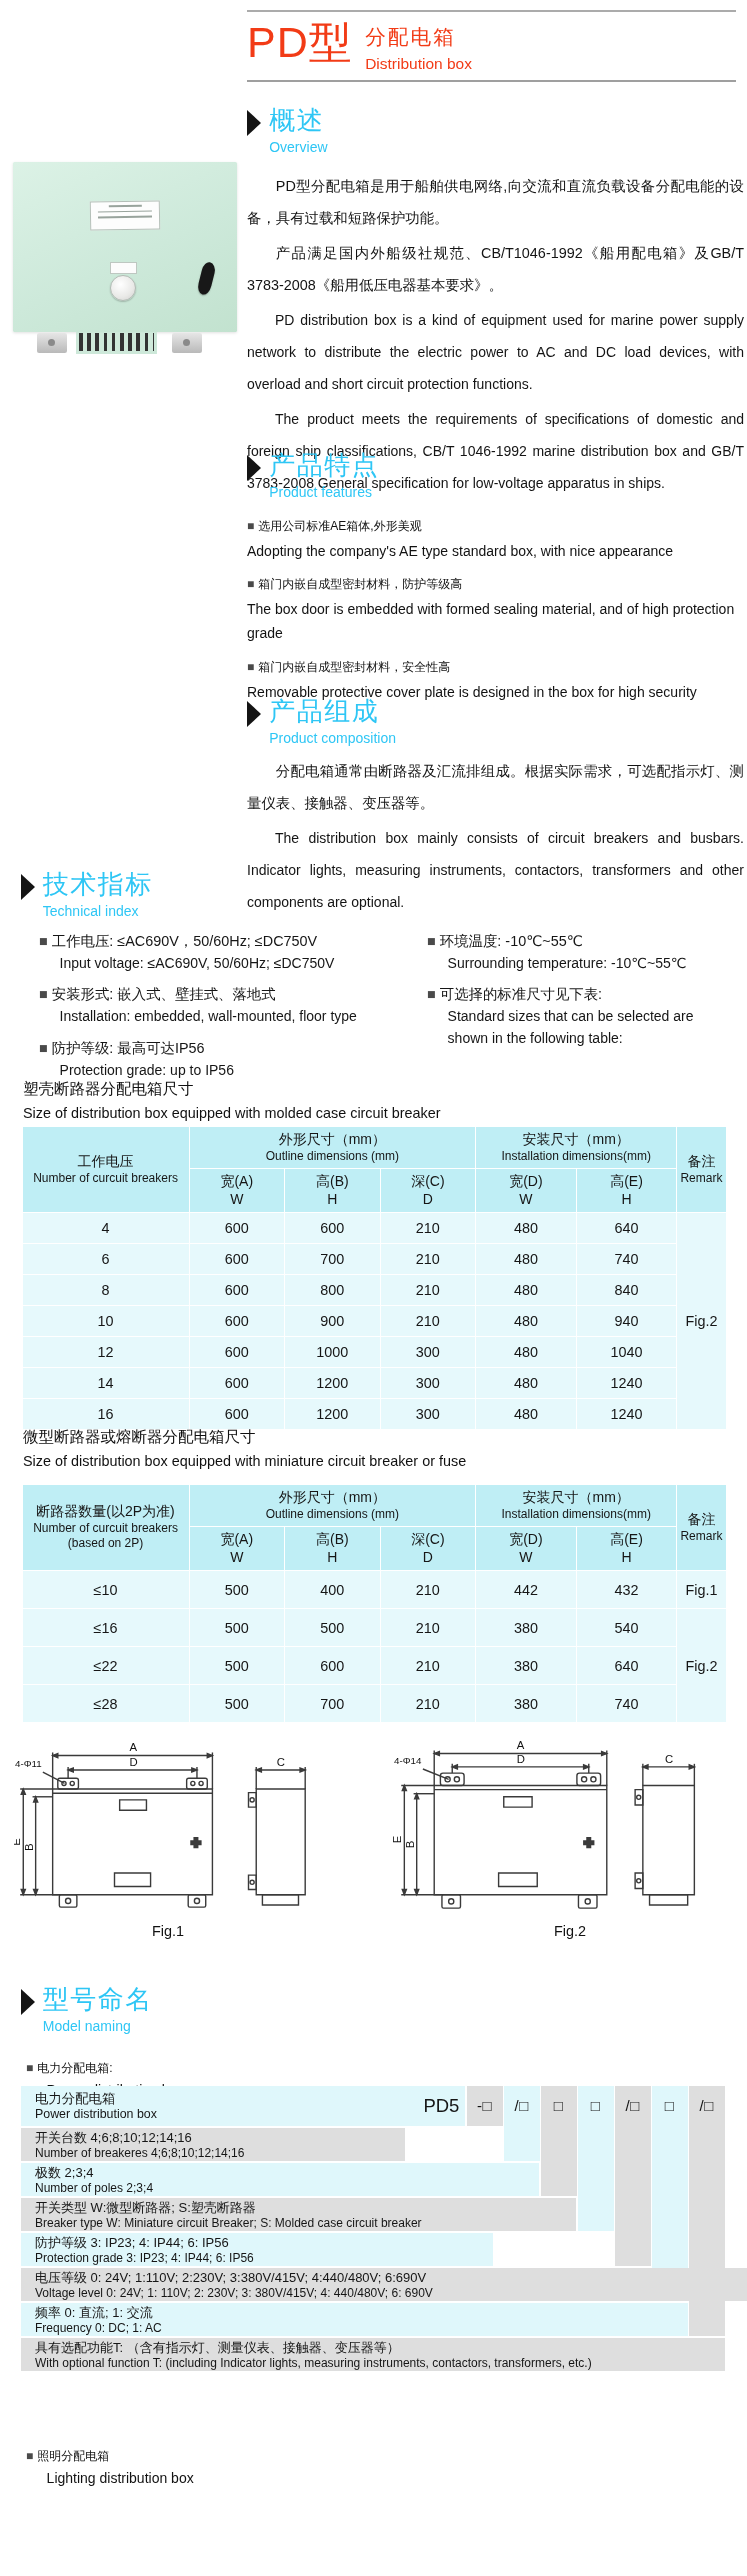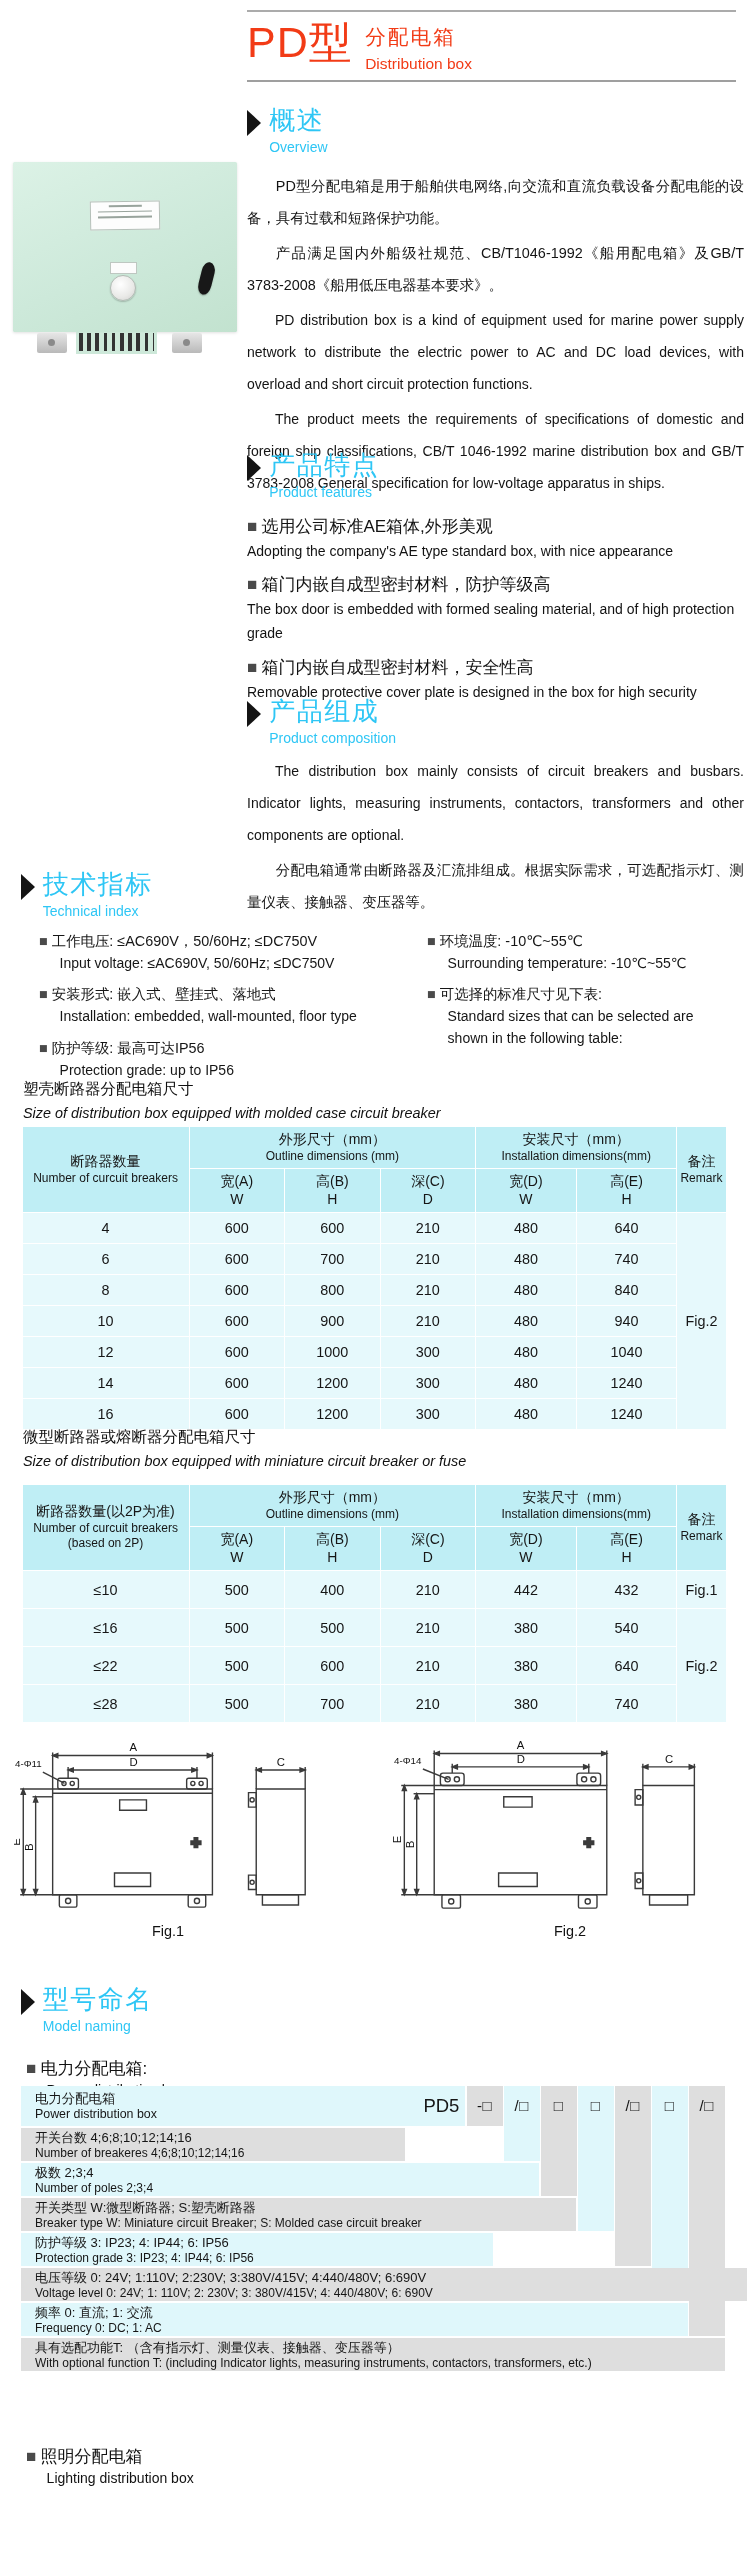--- a/index.html
+++ b/index.html
@@ -59,41 +59,41 @@
         background:repeating-linear-gradient(90deg,#333 0 3.6px,#cfe9da 3.6px 8.2px);
         border:3.1px solid #cde8d9;border-top:1px solid #cde8d9;box-sizing:border-box;}
   .foot{position:absolute;top:1px;width:30px;height:19.6px;background:linear-gradient(#e6e6e6,#b9b9b9);border-radius:2.1px;}
   .foot::after{content:"";position:absolute;left:10.8px;top:6.2px;width:7.2px;height:7.2px;border-radius:50%;background:#8a8a8a;}
   .f-l{left:24px;} .f-r{left:159px;}
 
   
   #ft-head{left:247px;top:451px;}
   #ft-list{left:247px;top:514px;width:500px;}
   .feat-item{margin-bottom:9.3px;}
-  .feat-cn{font-size:17px;line-height:25px;color:#121212;}
+  .feat-cn{font-size:12px;line-height:25px;color:#121212;}
   .feat-en{font-size:14px;line-height:24px;color:#121212;}
   .sq{color:#4a4a4a;margin-right:4.1px;}
 
   
   #cp-head{left:247px;top:697px;}
   #cp-paras{left:247px;top:755px;width:497px;}
 
   
   #ti-head{left:20.6px;top:870px;}
   #ti-left{left:39px;top:931px;width:340px;}
   #ti-right{left:427px;top:931px;width:309px;}
   .tech-item{margin-bottom:10.3px;}
   .tech-item .cn{font-size:14.4px;line-height:21.6px;}
   .tech-item .en{font-size:14px;line-height:21.6px;margin-left:20.6px;}
 
   
   #t1-title{left:23px;top:1079px;}
   #t2-title{left:23px;top:1427px;}
   .tbl-title-cn{font-size:15.5px;color:#101010;}
-  .tbl-title-en{font-size:14.4px;color:#101010;margin-top:5.2px;font-style:italic;}
+  .tbl-title-en{font-size:14.4px;color:#101010;margin-top:5.2px;}
   #t1{left:21.6px;top:1126px;}
   #t2{left:21.6px;top:1484px;}
   table.dim{border-collapse:separate;border-spacing:1.5px;table-layout:fixed;width:705px;background:#fff;}
   table.dim th,table.dim td{font-weight:normal;vertical-align:middle;text-align:center;overflow:hidden;}
   .th{background:var(--thbg);padding:4.1px 2.1px;}
   .th .h-cn{font-size:14px;line-height:17.5px;}
   .th .h-en{font-size:12px;line-height:15.5px;}
   .td{background:var(--tdbg);font-size:14.4px;height:28px;}
   #t2 .td{height:35px;}
 
@@ -212,22 +212,22 @@
   </div>
 
   <div id="cp-head" class="abs sec-head">
     <div class="tri"></div>
     <div class="titles">
       <div class="sec-cn">产品组成</div>
       <div class="sec-en">Product composition</div>
     </div>
   </div>
   <div id="cp-paras" class="abs">
+    <div class="para indent">分配电箱通常由断路器及汇流排组成。根据实际需求，可选配指示灯、测量仪表、接触器、变压器等。</div>
     <div class="para en indent">The distribution box mainly consists of circuit breakers and busbars. Indicator lights, measuring instruments, contactors, transformers and other components are optional.</div>
-    <div class="para indent">分配电箱通常由断路器及汇流排组成。根据实际需求，可选配指示灯、测量仪表、接触器、变压器等。</div>
   </div>
 
   <div id="ti-head" class="abs sec-head">
     <div class="tri"></div>
     <div class="titles">
       <div class="sec-cn">技术指标</div>
       <div class="sec-en">Technical index</div>
     </div>
   </div>
   <div id="ti-left" class="abs">
@@ -266,21 +266,21 @@
         <col style="width:94px">
         <col style="width:94px">
         <col style="width:94px">
         <col style="width:99px">
         <col style="width:99px">
         <col style="width:48px">
       </colgroup>
     <tbody>
         <tr>
       <th class="th" rowspan="2">
-        <div class="h-cn">断路器数量</div>
+        <div class="h-cn">工作电压</div>
         <div class="h-en">Number of curcuit breakers</div>
       </th>
       <th class="th" colspan="3">
         <div class="h-cn">外形尺寸（mm）</div>
         <div class="h-en">Outline dimensions (mm)</div>
       </th>
       <th class="th" colspan="2">
         <div class="h-cn">安装尺寸（mm）</div>
         <div class="h-en">Installation dimensions(mm)</div>
       </th>

